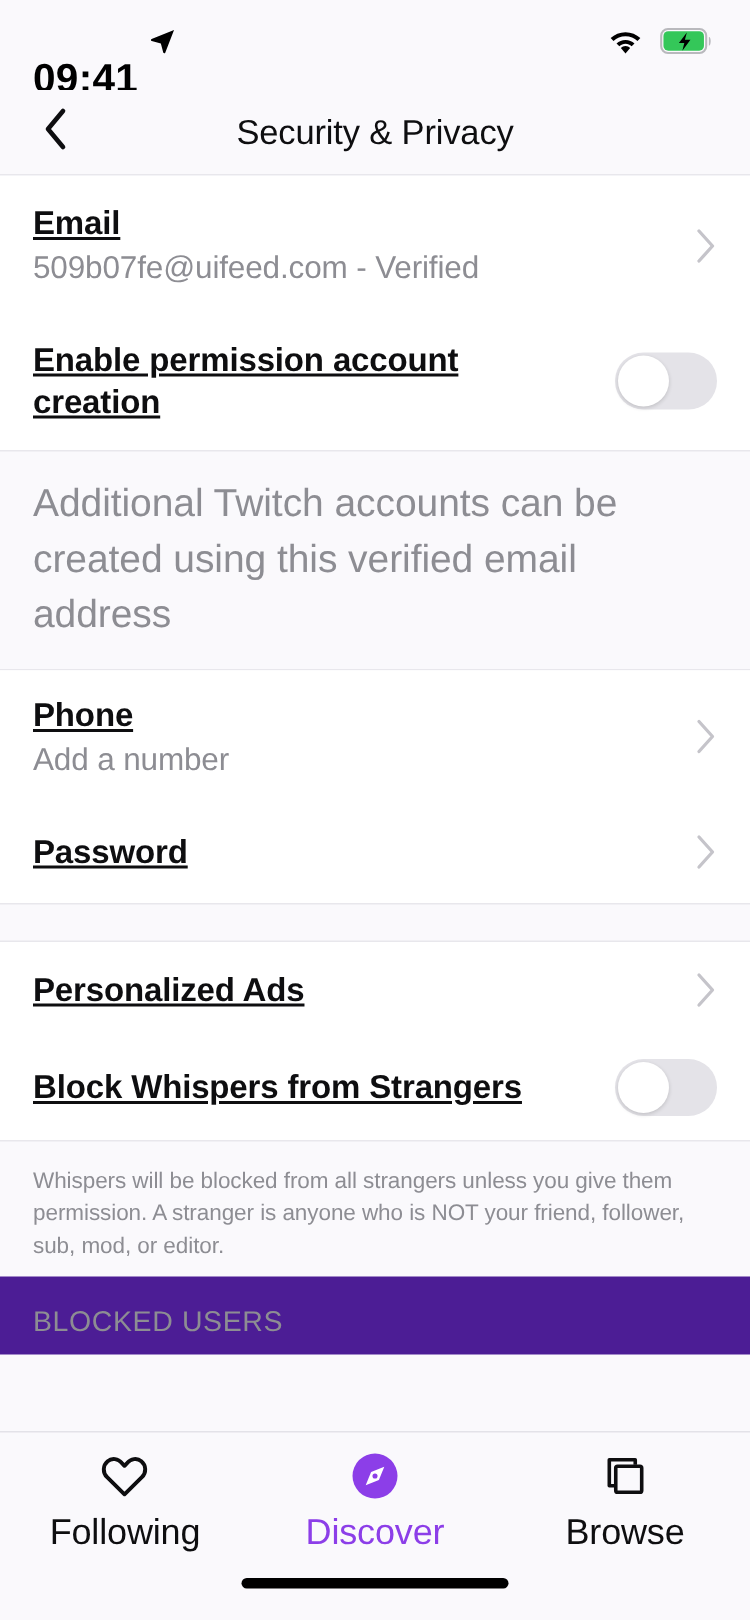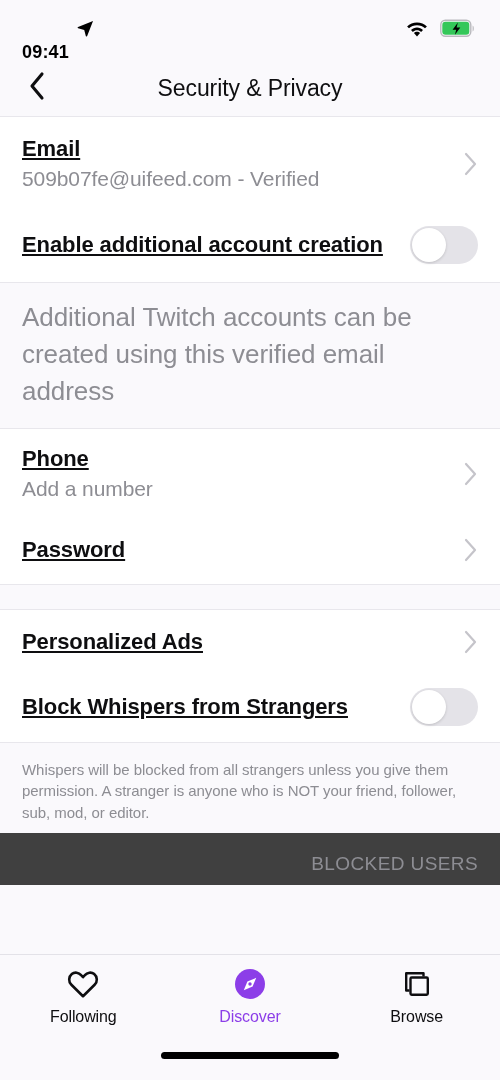--- a/index.html
+++ b/index.html
@@ -35,21 +35,21 @@
     align-items: center;
     justify-content: space-between;
     padding: 0 24px 0 22px;
   }
   .status-left {
     display: flex;
     align-items: center;
     gap: 7px;
   }
   .status-time {
-    font-size: 18px;
+    font-size: 27px;
     font-weight: bold;
     letter-spacing: 0.2px;
     color: #000;
     line-height: 1;
     margin-top: 44px;
   }
   .loc-arrow { display: block; }
   .status-right {
     display: flex;
     align-items: center;
@@ -182,22 +182,21 @@
     border-top: 1px solid #e8e7ec;
     border-bottom: 1px solid #e8e7ec;
   }
 
   .section-header {
     padding: 20px 22px 10px 22px;
     font-size: 19px;
     font-weight: normal;
     letter-spacing: 0.4px;
     color: #8d8d93;
-    background: #404040;
-    text-align: right;
+    background: #4c1d95;
   }
 
   .filler { background: #faf9fc; }
 
   
   .tab-bar {
     flex: 0 0 98px;
     height: 98px;
     background: #faf9fc;
     border-top: 1px solid #e3e2e8;
@@ -213,21 +212,21 @@
     gap: 7px;
     cursor: pointer;
   }
   .tab-icon {
     height: 34px;
     display: flex;
     align-items: center;
     justify-content: center;
   }
   .tab-label {
-    font-size: 16px;
+    font-size: 24px;
     color: #0e0e10;
     letter-spacing: -0.1px;
   }
   .tab-label.active { color: #8c3ee8; }
 
   .home-bar-wrap {
     flex: 0 0 28px;
     height: 28px;
     background: #faf9fc;
     display: flex;
@@ -296,21 +295,21 @@
         </div>
         <span class="chevron">
           <svg width="15" height="26" viewBox="0 0 15 26" fill="none" stroke="#c5c4ca" stroke-width="2.2" stroke-linecap="round" stroke-linejoin="round">
             <polyline points="3,3 12,13 3,23"></polyline>
           </svg>
         </span>
       </div>
 
       <div class="row row-toggle-email">
         <div class="row-text">
-          <div class="row-title">Enable additional account creation</div>
+          <div class="row-title">Enable permission account creation</div>
         </div>
         <div class="toggle">
           <div class="knob"></div>
         </div>
       </div>
     </div>
 
     <div class="note">Additional Twitch accounts can be created using this verified email address</div>
 
     <div class="group">

